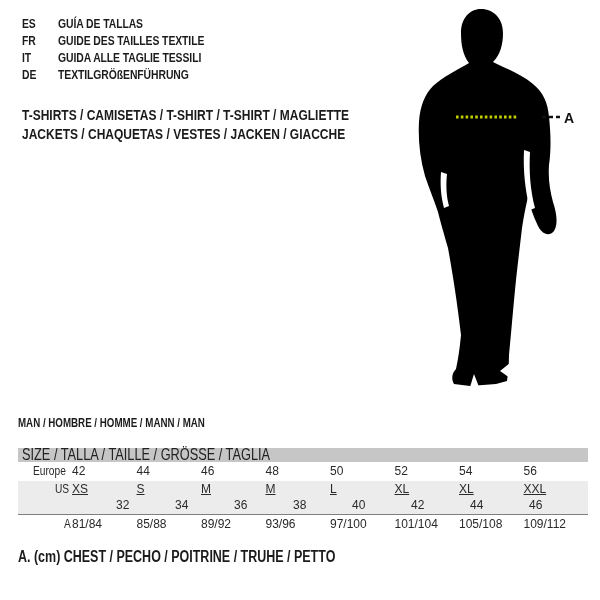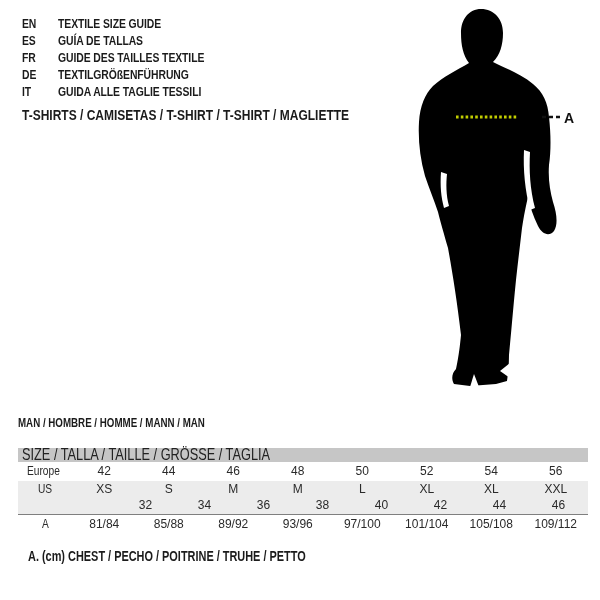--- a/index.html
+++ b/index.html
@@ -24,58 +24,55 @@
   .figure-svg { position:absolute; left:405px; top:0; }
 
   
   .man-title { position:absolute; left:18px; top:416px; font-weight:bold; font-size:12.5px; }
 
   
   .size-table { position:absolute; left:18px; top:448px; width:570px; font-size:12px; color:#2a2a2a; }
   .t-header { background:#c6c6c6; height:14px; line-height:14px; padding-left:4px; font-size:17px; color:#222; }
   .t-header .hdr-txt { display:inline-block; transform:scaleX(0.75); transform-origin:0 50%; white-space:nowrap; }
   .t-row { display:grid; grid-template-columns:54px repeat(8, 1fr); }
-  .t-row .lbl { text-align:center; padding-left:2px; }
-  .t-row .val { text-align:center; }
+  .t-row .lbl { text-align:right; padding-left:2px; }
+  .t-row .val { }
   .row-europe { height:19px; line-height:19px; }
-  .row-us     { height:16px; line-height:16px; background:#ececec; }
+  .row-us     { height:16px; line-height:16px; background:#ececec;text-decoration:underline; }
   .row-blank  { height:17px; line-height:17px; background:#ececec;padding-left:44px; }
   .row-a      { height:18px; line-height:18px; border-top:1px solid #7f7f7f; }
 
   
-  .footnote { position:absolute; left:28px; top:548px; font-weight:bold; font-size:14px; }
+  .footnote { position:absolute; left:18px; top:548px; font-weight:bold; font-size:16px; }
 </style>
 </head>
 <body>
 
 <div class="lang">
-  <div class="lang-row">
-    <span class="lang-code"><span class="cond">EN</span></span>
-    <span class="cond">TEXTILE SIZE GUIDE</span>
-  </div>
   <div class="lang-row">
     <span class="lang-code"><span class="cond">ES</span></span>
     <span class="cond">GUÍA DE TALLAS</span>
   </div>
   <div class="lang-row">
     <span class="lang-code"><span class="cond">FR</span></span>
     <span class="cond">GUIDE DES TAILLES TEXTILE</span>
   </div>
   <div class="lang-row">
+    <span class="lang-code"><span class="cond">IT</span></span>
+    <span class="cond">GUIDA ALLE TAGLIE TESSILI</span>
+  </div>
+  <div class="lang-row">
     <span class="lang-code"><span class="cond">DE</span></span>
     <span class="cond">TEXTILGRÖßENFÜHRUNG</span>
-  </div>
-  <div class="lang-row">
-    <span class="lang-code"><span class="cond">IT</span></span>
-    <span class="cond">GUIDA ALLE TAGLIE TESSILI</span>
   </div>
 </div>
 
 <div class="cats">
   <div><span class="cond">T-SHIRTS / CAMISETAS / T-SHIRT / T-SHIRT / MAGLIETTE</span></div>
+  <div><span class="cond">JACKETS / CHAQUETAS / VESTES / JACKEN / GIACCHE</span></div>
 </div>
 
 <svg class="figure-svg" width="195" height="420" viewBox="405 0 195 420" aria-hidden="true">
   <path fill="#000000" d="M 481 9
        C 494 9 503 19 503 33
        C 503 45 500 55 493 62
        C 505 68 521 74 533 84
        C 543 92 548 103 549 117
        C 551 135 551 151 549 165
        C 548 179 550 191 553 202

